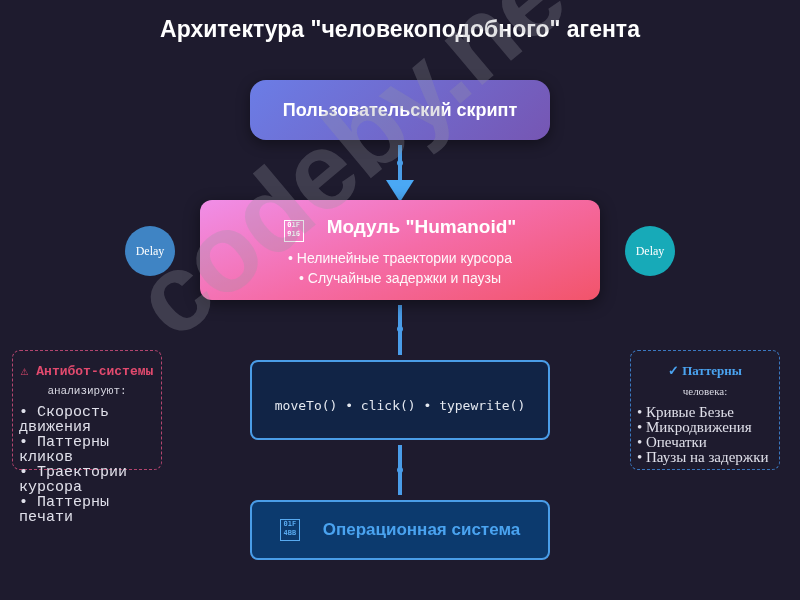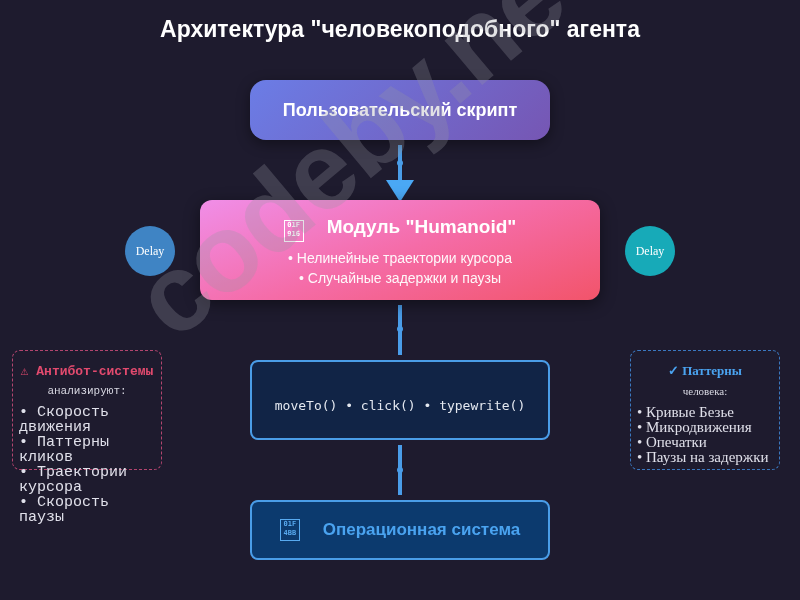--- a/index.html
+++ b/index.html
@@ -122,21 +122,21 @@
     <span>Операционная система</span>
 </div>
 
 <div class="side antibot">
   <div class="h">⚠ Антибот-системы</div>
   <div class="sub">анализируют:</div>
   <ul>
     <li>• Скорость движения</li>
     <li>• Паттерны кликов</li>
     <li>• Траектории курсора</li>
-    <li>• Скорость паузы</li>
+    <li>• Паттерны печати</li>
   </ul>
 </div>
 
 <div class="side emul">
   <div class="h">✓ Паттерны</div>
   <div class="sub">человека:</div>
   <ul>
     <li>• Кривые Безье</li>
     <li>• Микродвижения</li>
     <li>• Опечатки</li>

